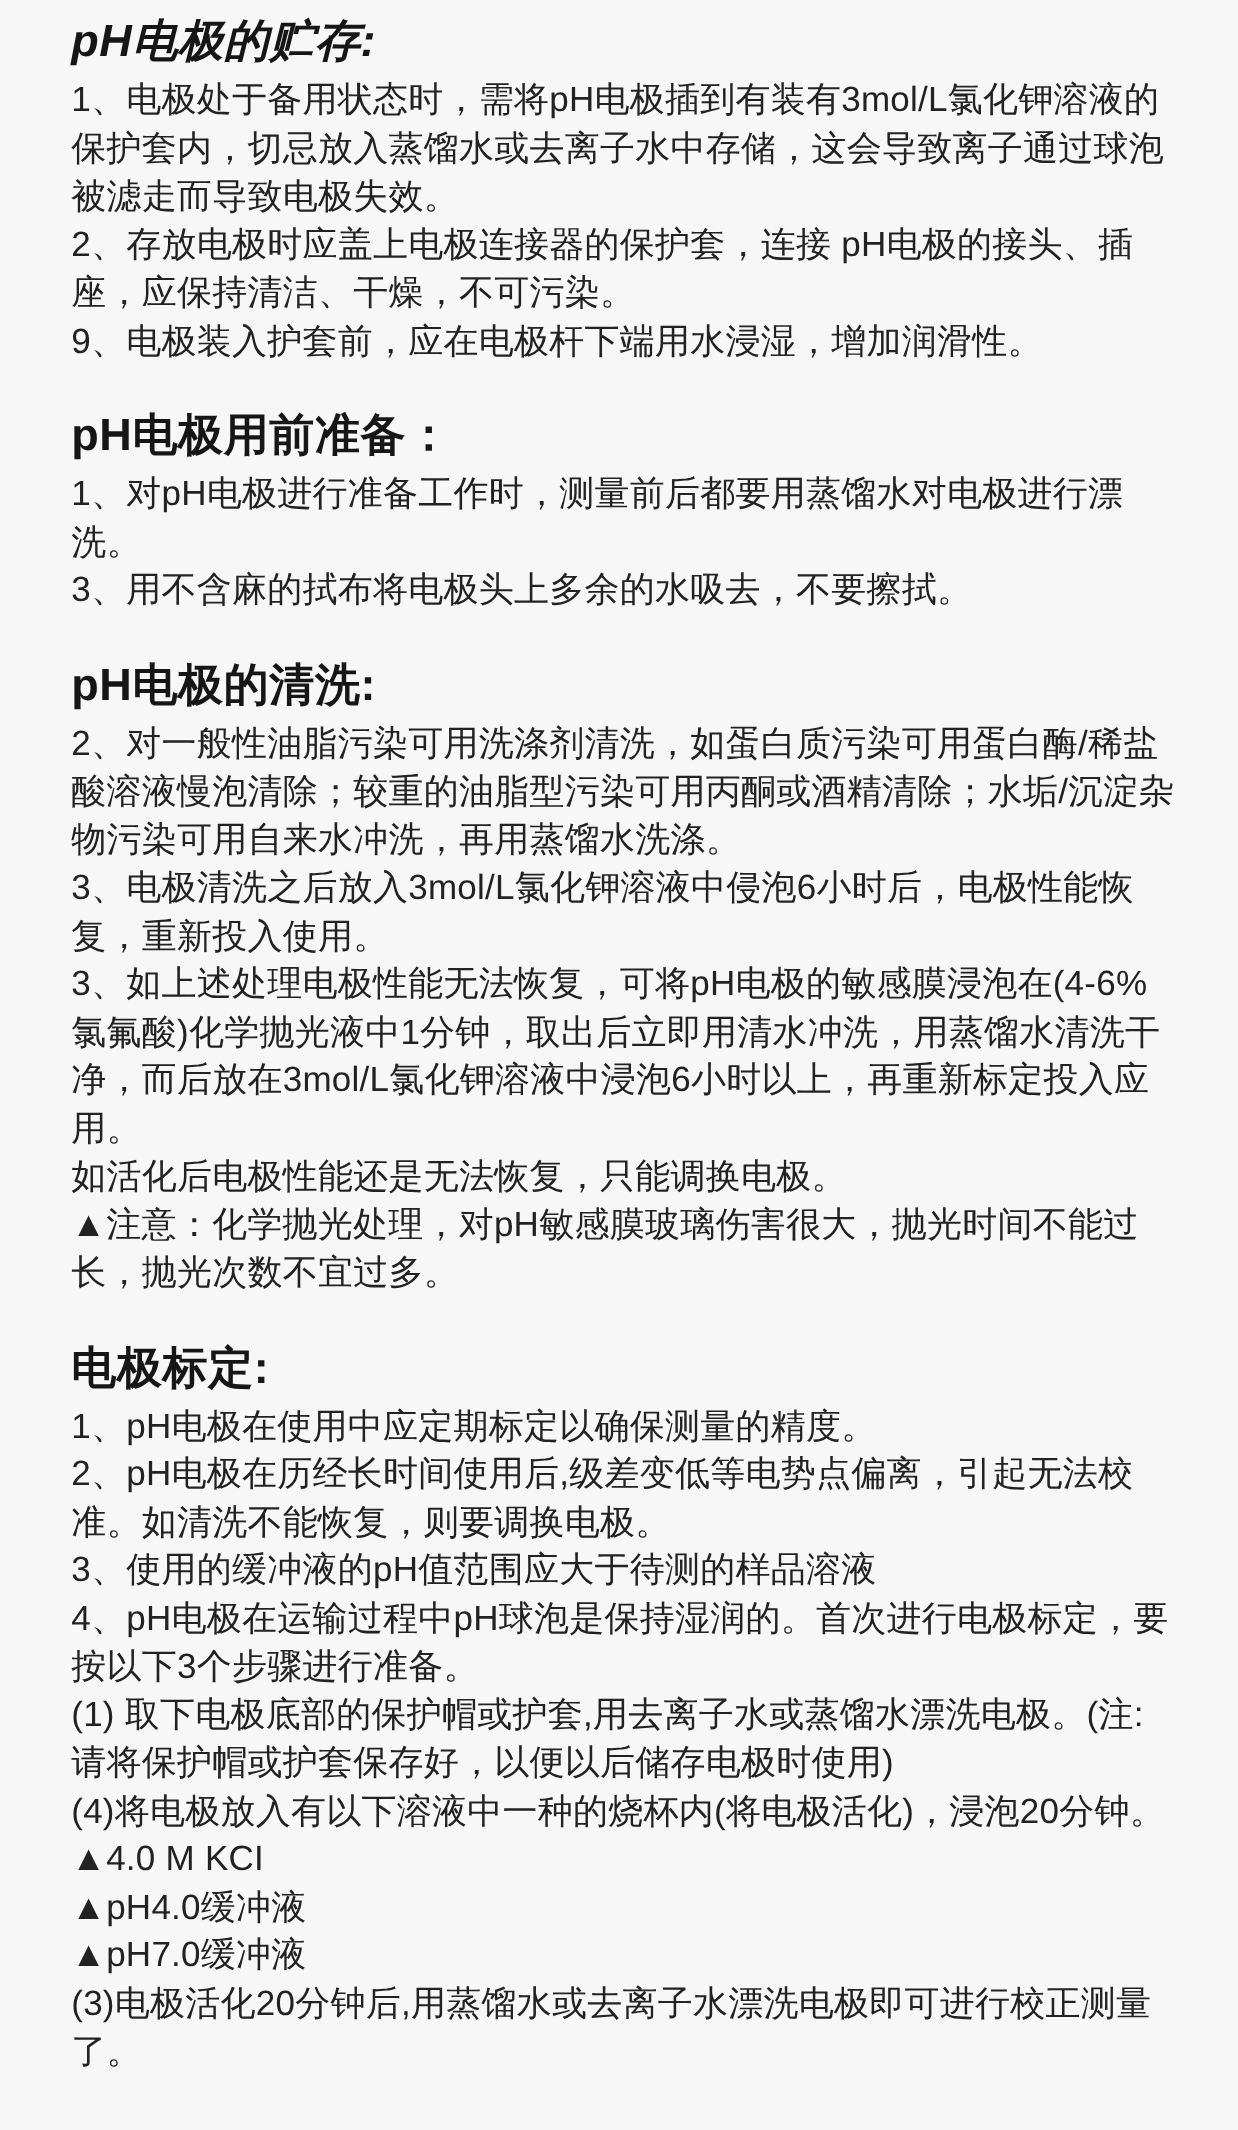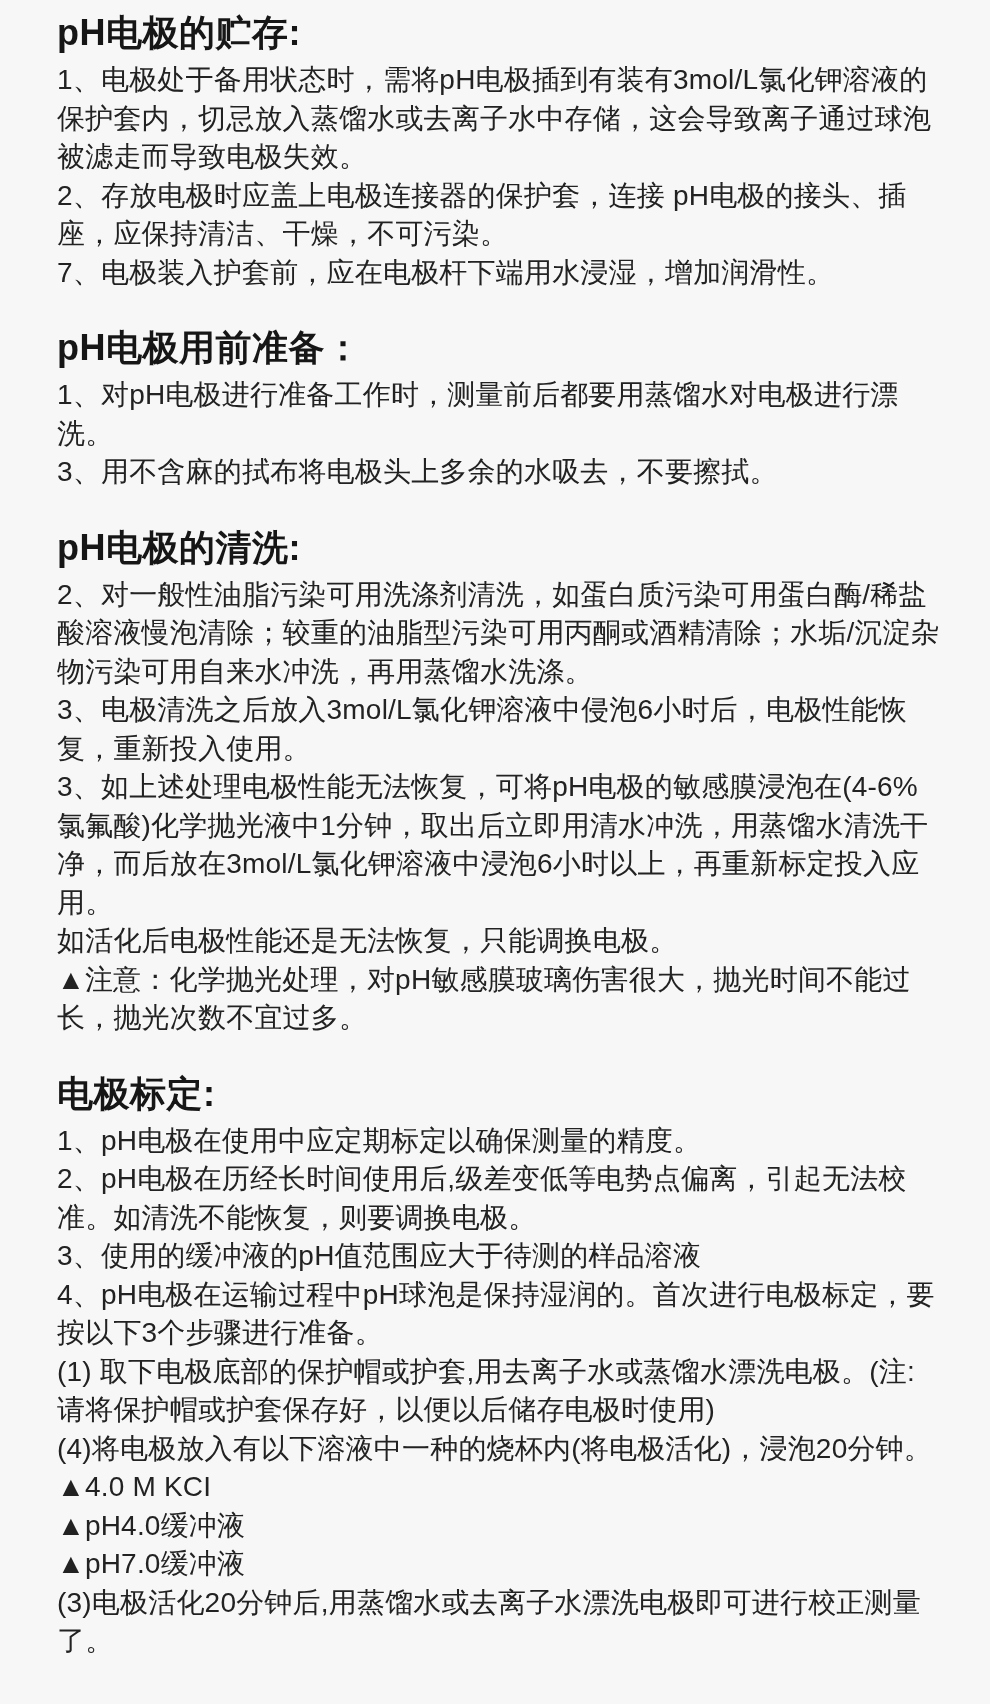--- a/index.html
+++ b/index.html
@@ -24,40 +24,41 @@
   h2 {
     font-size: 36px;
     line-height: 46px;
     font-weight: 700;
     color: #161616;
     margin: 33px 0 5px 0;
     letter-spacing: 0.5px;
   }
   section:first-child h2 {
     margin-top: 0;
+    font-style: italic;
   }
   p {
     font-size: 28px;
     line-height: 38.5px;
     font-weight: 500;
     margin: 0;
     color: #222222;
     word-break: break-all;
     letter-spacing: 0.2px;
   }
 </style>
 </head>
 <body>
 
 <main class="page">
     <section>
       <h2>pH电极的贮存:</h2>
       <p>1、电极处于备用状态时，需将pH电极插到有装有3mol/L氯化钾溶液的保护套内，切忌放入蒸馏水或去离子水中存储，这会导致离子通过球泡被滤走而导致电极失效。</p>
       <p>2、存放电极时应盖上电极连接器的保护套，连接 pH电极的接头、插座，应保持清洁、干燥，不可污染。</p>
-      <p>7、电极装入护套前，应在电极杆下端用水浸湿，增加润滑性。</p>
+      <p>9、电极装入护套前，应在电极杆下端用水浸湿，增加润滑性。</p>
     </section>
     <section>
       <h2>pH电极用前准备：</h2>
       <p>1、对pH电极进行准备工作时，测量前后都要用蒸馏水对电极进行漂洗。</p>
       <p>3、用不含麻的拭布将电极头上多余的水吸去，不要擦拭。</p>
     </section>
     <section>
       <h2>pH电极的清洗:</h2>
       <p>2、对一般性油脂污染可用洗涤剂清洗，如蛋白质污染可用蛋白酶/稀盐酸溶液慢泡清除；较重的油脂型污染可用丙酮或酒精清除；水垢/沉淀杂物污染可用自来水冲洗，再用蒸馏水洗涤。</p>
       <p>3、电极清洗之后放入3mol/L氯化钾溶液中侵泡6小时后，电极性能恢复，重新投入使用。</p>

